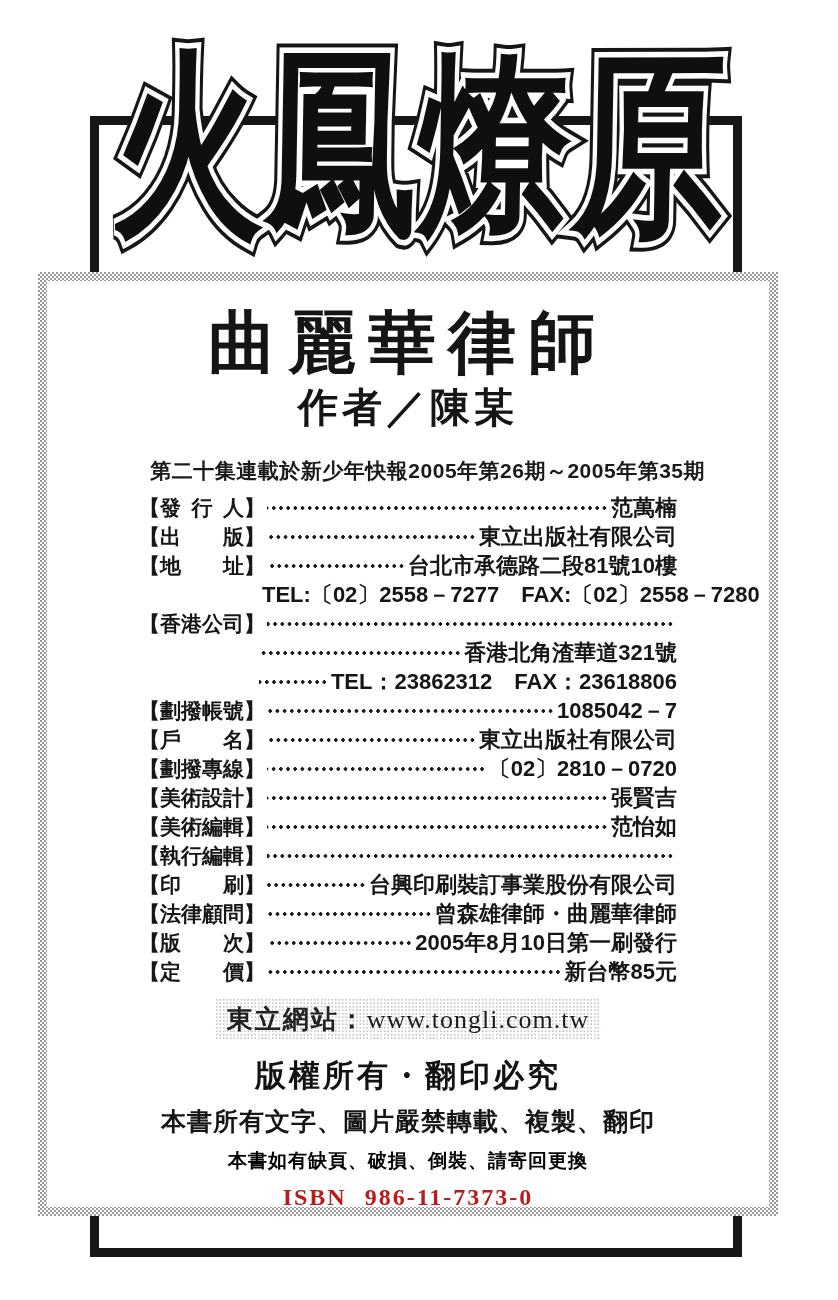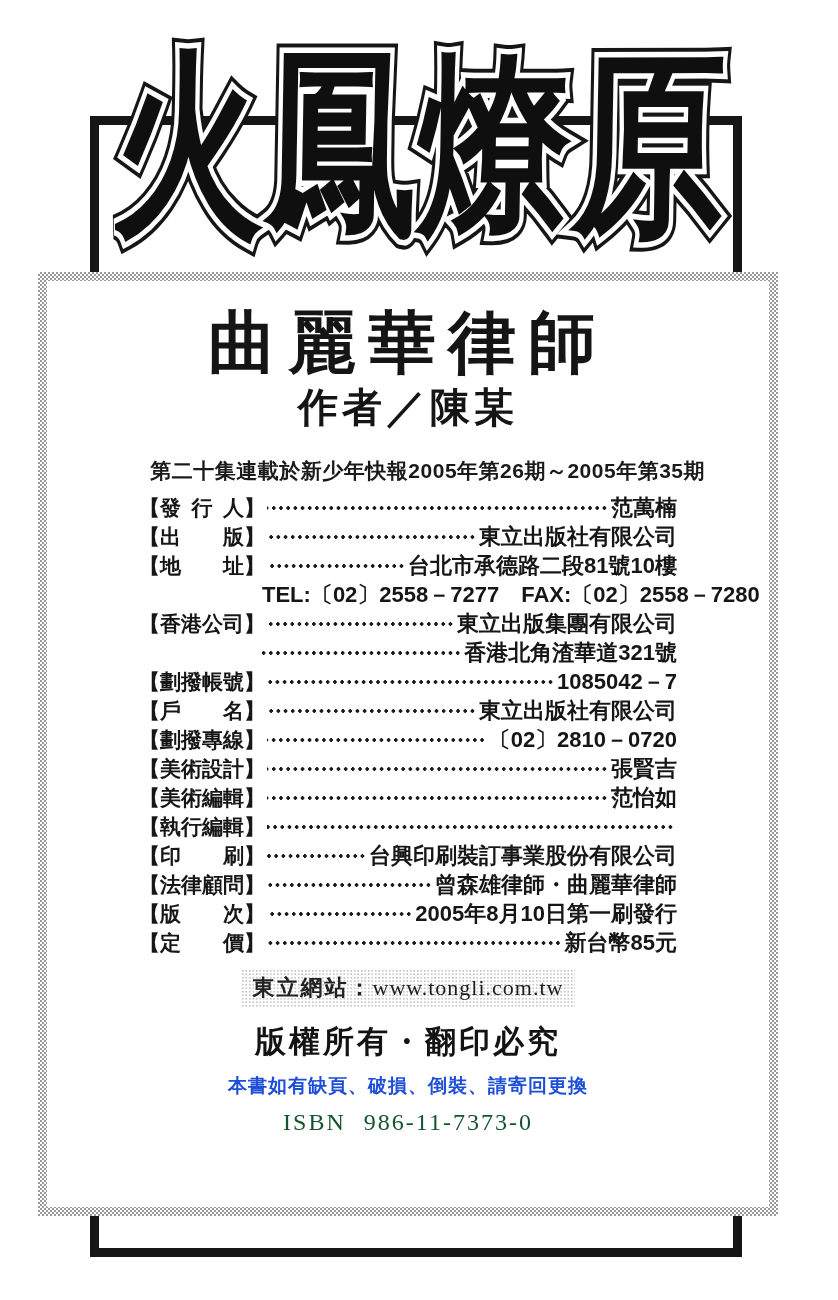--- a/index.html
+++ b/index.html
@@ -36,33 +36,33 @@
   .lblwrap { flex:0 0 118px; font-size:21px; display:flex; align-items:center; }
   .lblwrap .lbl { display:inline-block; width:84px; text-align:justify; text-align-last:justify; }
   .lblwrap.empty { visibility:hidden; }
   .dots { flex:1 1 auto; height:12px; margin:0 3px 0 2px;
           background-image:radial-gradient(circle, #1b1b1b 1.7px, rgba(0,0,0,0) 1.9px);
           background-size:7.2px 12px; background-repeat:repeat-x; background-position:right center; }
   .dots.nodots { background:none; }
   .val { flex:0 0 auto; }
 
   
-  .website-line { margin-top:12px; font-size:22px; }
+  .website-line { margin-top:12px; font-size:26px; }
   .website-line .scrim { display:inline-block; padding:4px 12px;
         background-image:radial-gradient(circle, #c9c9c9 1px, rgba(0,0,0,0) 1.25px);
         background-size:3.5px 3.5px; }
   .website-label { font-weight:bold; letter-spacing:2px; color:#222; }
   .website-url { font-family:"Liberation Serif", serif; color:#1c1c1c; letter-spacing:1px; }
   .copyright-line { margin-top:14px; font-family:"Liberation Serif", serif; font-weight:bold;
                     font-size:31px; letter-spacing:3px; color:#131313;text-align:center; }
   .prohibition-line { margin-top:8px; font-family:"Liberation Serif", serif; font-weight:bold;
                       font-size:25px; letter-spacing:1px; color:#161616; }
-  .replacement-line { margin-top:10px; font-size:19px; font-weight:bold; letter-spacing:1px; color:#1d4ed8; }
-  .isbn-line { margin-top:10px; font-family:"Liberation Serif", serif; font-weight:normal;
-               font-size:24px; letter-spacing:2px; color:#14532d; }
+  .replacement-line { margin-top:10px; font-size:19px; font-weight:bold; letter-spacing:1px; color:#000000; }
+  .isbn-line { margin-top:10px; font-family:"Liberation Serif", serif; font-weight:bold;
+               font-size:24px; letter-spacing:2px; color:#b91c1c; }
   .isbn-line .num { margin-left:18px; }
 </style>
 </head>
 <body>
 
 <div class="page">
 
   <div class="black-frame"></div>
 
   <div class="logo-wrap">
@@ -121,30 +121,38 @@
           <span class="dots nodots"></span>
           <span class="val">TEL:〔02〕2558－7277　FAX:〔02〕2558－7280</span>
         </div>
           <div class="crow">
           <span class="lblwrap">
               <span class="br">【</span>
               <span class="lbl">香港公司</span>
               <span class="br">】</span>
             </span>
           <span class="dots"></span>
-          <span class="val">東立出版集團有限公司</span>
         </div>
           <div class="crow">
           <span class="lblwrap empty">
               <span class="br"></span>
               <span class="lbl"></span>
               <span class="br"></span>
             </span>
           <span class="dots"></span>
           <span class="val">香港北角渣華道321號</span>
+        </div>
+          <div class="crow">
+          <span class="lblwrap empty">
+              <span class="br"></span>
+              <span class="lbl"></span>
+              <span class="br"></span>
+            </span>
+          <span class="dots"></span>
+          <span class="val">TEL：23862312　FAX：23618806</span>
         </div>
           <div class="crow">
           <span class="lblwrap">
               <span class="br">【</span>
               <span class="lbl">劃撥帳號</span>
               <span class="br">】</span>
             </span>
           <span class="dots"></span>
           <span class="val">1085042－7</span>
         </div>
@@ -231,20 +239,21 @@
         </div>
 
       <div class="website-line">
         <span class="scrim">
           <span class="website-label">東立網站：</span><span class="website-url">www.tongli.com.tw</span>
         </span>
       </div>
 
       <div class="copyright-line">版權所有・翻印必究</div>
 
+      <div class="prohibition-line">本書所有文字、圖片嚴禁轉載、複製、翻印</div>
 
       <div class="replacement-line">本書如有缺頁、破損、倒裝、請寄回更換</div>
 
       <div class="isbn-line">
         <span>ISBN</span><span class="num">986-11-7373-0</span>
       </div>
 
     </div>
   </div>
 </div>

